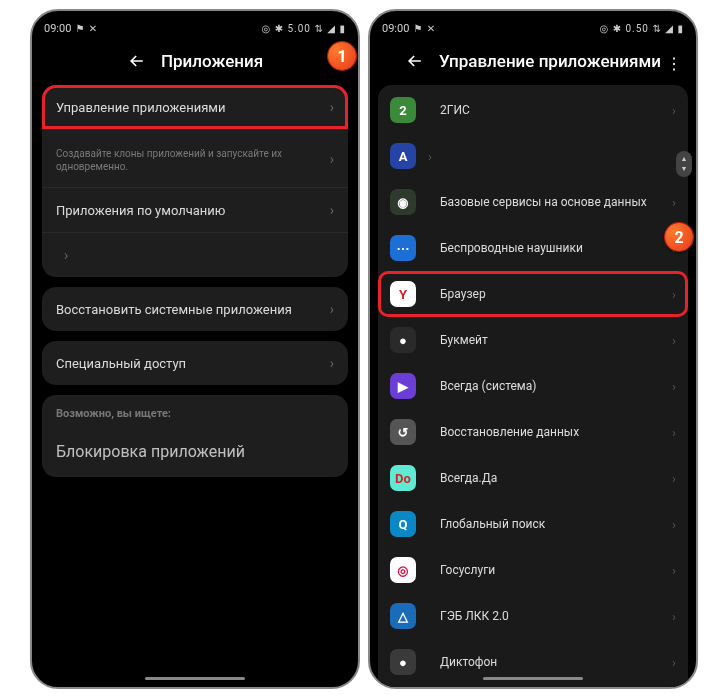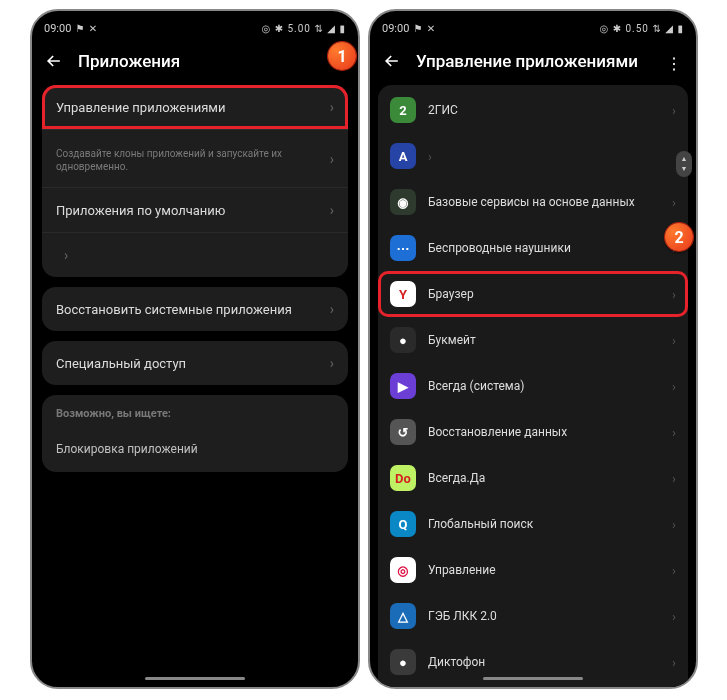--- a/index.html
+++ b/index.html
@@ -44,20 +44,21 @@
   .status-icons { font-size: 10px; color: #ccc; letter-spacing: 1px; }
 
   .header {
     display: flex;
     align-items: center;
     color: #fff;
     padding: 10px 12px 14px 12px;
     font-size: 17px;
     font-weight: 500;
     position: relative;
+    justify-content: center;
   }
   .back-arrow {
     width: 20px; height: 20px; margin-right: 14px;
     color: #fff;
   }
   .header .more {
     position: absolute;
     right: 14px;
     top: 50%;
     transform: translateY(-50%);
@@ -108,21 +109,21 @@
   }
 
   .hint-card {
     background: #1e1e1e;
     border-radius: 14px;
     padding: 12px 14px 16px 14px;
     color: #9a9a9a;
     font-size: 11px;
   }
   .hint-card .title { color: #787878; margin-bottom: 22px; font-weight: bold; }
-  .hint-card .item { color: #c0c0c0; font-size: 12px; }
+  .hint-card .item { color: #c0c0c0; font-size: 16px; }
 
   .app-list {
     background: #1a1a1a;
     border-radius: 14px;
     padding: 2px 0;
   }
   .app-row {
     display: flex;
     align-items: center;
     padding: 10px 12px;
@@ -135,21 +136,21 @@
     border-radius: 7px;
     margin-right: 12px;
     display: flex;
     align-items: center;
     justify-content: center;
     font-size: 13px;
     font-weight: bold;
     color: #fff;
     flex-shrink: 0;
   }
-  .app-label { flex: 1; }
+  .app-label { flex: 1; margin-left: 12px; }
   .app-chevron { color: #555; font-size: 13px; }
 
   .scroll-indicator {
     position: absolute;
     right: 4px;
     top: 140px;
     width: 16px;
     height: 26px;
     background: #444;
     border-radius: 8px;
@@ -315,32 +316,32 @@
             <div class="app-icon" style="background: rgb(107, 62, 214);">▶</div>
             <span class="app-label">Всегда (система)</span>
             <span class="app-chevron">›</span>
           </div>
           <div class="app-row">
             <div class="app-icon" style="background: rgb(85, 85, 85);">↺</div>
             <span class="app-label">Восстановление данных</span>
             <span class="app-chevron">›</span>
           </div>
           <div class="app-row">
-            <div class="app-icon" style="background: #bef264; color: rgb(214, 34, 34);">Do</div>
+            <div class="app-icon" style="background: #5eead4; color: rgb(214, 34, 34);">Do</div>
             <span class="app-label">Всегда.Да</span>
             <span class="app-chevron">›</span>
           </div>
           <div class="app-row">
             <div class="app-icon" style="background: rgb(10, 136, 198);">Q</div>
             <span class="app-label">Глобальный поиск</span>
             <span class="app-chevron">›</span>
           </div>
           <div class="app-row">
             <div class="app-icon" style="background: rgb(255, 255, 255); color: rgb(221, 17, 68);">◎</div>
-            <span class="app-label">Управление</span>
+            <span class="app-label">Госуслуги</span>
             <span class="app-chevron">›</span>
           </div>
           <div class="app-row">
             <div class="app-icon" style="background: rgb(26, 107, 184);">△</div>
             <span class="app-label">ГЭБ ЛКК 2.0</span>
             <span class="app-chevron">›</span>
           </div>
           <div class="app-row">
             <div class="app-icon" style="background: rgb(58, 58, 58);">●</div>
             <span class="app-label">Диктофон</span>

